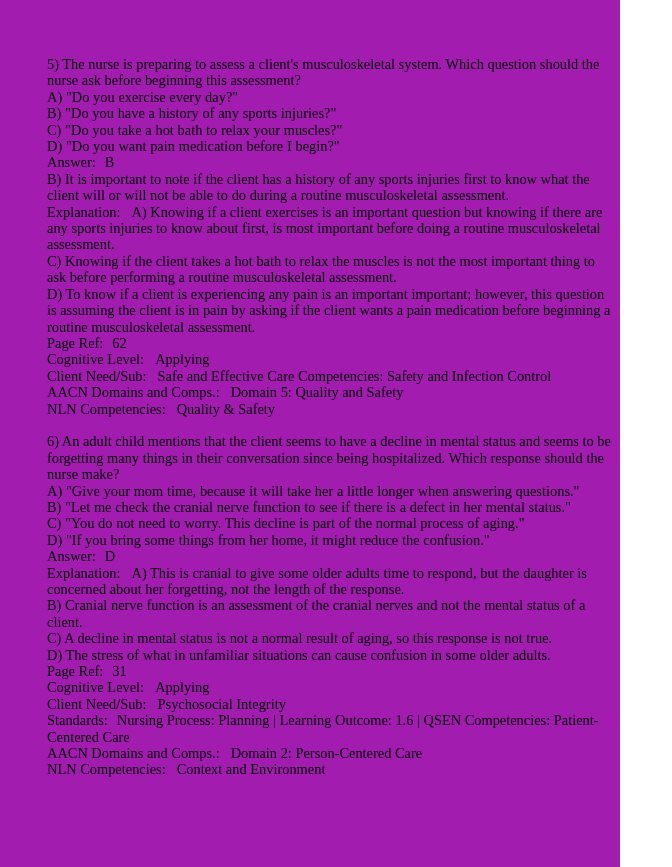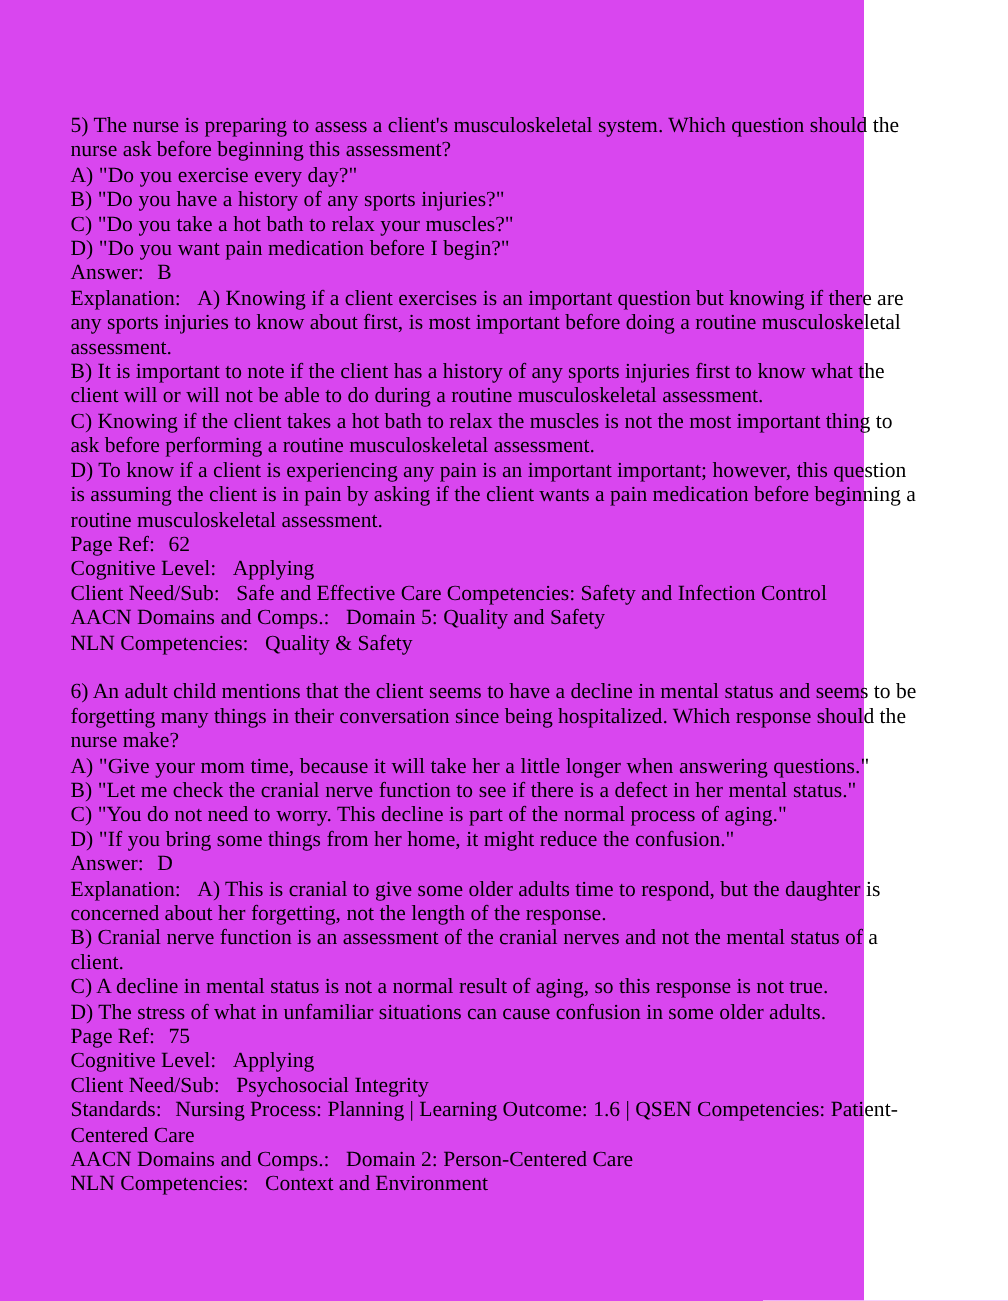--- a/index.html
+++ b/index.html
@@ -10,25 +10,25 @@
   }
   body {
     width: 672px;
     height: 867px;
     overflow: hidden;
     font-family: "Liberation Serif", "DejaVu Serif", serif;
     color: #000000;
   }
   .page {
     position: relative;
-    width: 576px;
+    width: 620px;
     height: 867px;
-    background: #d946ef;
+    background: #a21caf;
     box-sizing: border-box;
-    padding: 76px 59px 0 47px;
+    padding: 56px 59px 0 47px;
   }
   .doc-body {
     width: 566px;
   }
   .qblock {
     margin: 0 0 16.4px 0;
   }
   .qblock:last-child {
     margin-bottom: 0;
   }
@@ -69,22 +69,22 @@
     <div class="qblock">
       <p class="para">5) The nurse is preparing to assess a client's musculoskeletal system. Which question should the nurse ask before beginning this assessment?</p>
 
       <p class="line">A) "Do you exercise every day?"</p>
       <p class="line">B) "Do you have a history of any sports injuries?"</p>
       <p class="line">C) "Do you take a hot bath to relax your muscles?"</p>
       <p class="line">D) "Do you want pain medication before I begin?"</p>
 
       <p class="line"><span>Answer:</span><span class="lbl-gap"></span><span>B</span></p>
 
+      <p class="para">B) It is important to note if the client has a history of any sports injuries first to know what the client will or will not be able to do during a routine musculoskeletal assessment.</p>
       <p class="para"><span>Explanation:</span><span class="lbl-gap-wide"></span><span>A) Knowing if a client exercises is an important question but knowing if there are any sports injuries to know about first, is most important before doing a routine musculoskeletal assessment.</span></p>
-      <p class="para">B) It is important to note if the client has a history of any sports injuries first to know what the client will or will not be able to do during a routine musculoskeletal assessment.</p>
       <p class="para">C) Knowing if the client takes a hot bath to relax the muscles is not the most important thing to ask before performing a routine musculoskeletal assessment.</p>
       <p class="para">D) To know if a client is experiencing any pain is an important important; however, this question is assuming the client is in pain by asking if the client wants a pain medication before beginning a routine musculoskeletal assessment.</p>
 
       <p class="para"><span>Page Ref:</span><span class="lbl-gap"></span><span>62</span></p>
       <p class="para"><span>Cognitive Level:</span><span class="lbl-gap-wide"></span><span>Applying</span></p>
       <p class="para"><span>Client Need/Sub:</span><span class="lbl-gap-wide"></span><span>Safe and Effective Care Competencies: Safety and Infection Control</span></p>
       <p class="para"><span>AACN Domains and Comps.:</span><span class="lbl-gap-wide"></span><span>Domain 5: Quality and Safety</span></p>
       <p class="para"><span>NLN Competencies:</span><span class="lbl-gap-wide"></span><span>Quality &amp; Safety</span></p>
     </div>
 
@@ -96,21 +96,21 @@
       <p class="line">C) "You do not need to worry. This decline is part of the normal process of aging."</p>
       <p class="line">D) "If you bring some things from her home, it might reduce the confusion."</p>
 
       <p class="line"><span>Answer:</span><span class="lbl-gap"></span><span>D</span></p>
 
       <p class="para"><span>Explanation:</span><span class="lbl-gap-wide"></span><span>A) This is cranial to give some older adults time to respond, but the daughter is concerned about her forgetting, not the length of the response.</span></p>
       <p class="para">B) Cranial nerve function is an assessment of the cranial nerves and not the mental status of a client.</p>
       <p class="para">C) A decline in mental status is not a normal result of aging, so this response is not true.</p>
       <p class="para">D) The stress of what in unfamiliar situations can cause confusion in some older adults.</p>
 
-      <p class="para"><span>Page Ref:</span><span class="lbl-gap"></span><span>75</span></p>
+      <p class="para"><span>Page Ref:</span><span class="lbl-gap"></span><span>31</span></p>
       <p class="para"><span>Cognitive Level:</span><span class="lbl-gap-wide"></span><span>Applying</span></p>
       <p class="para"><span>Client Need/Sub:</span><span class="lbl-gap-wide"></span><span>Psychosocial Integrity</span></p>
       <p class="para"><span>Standards:</span><span class="lbl-gap"></span><span>Nursing Process: Planning | Learning Outcome: 1.6 | QSEN Competencies: Patient-Centered Care</span></p>
       <p class="para"><span>AACN Domains and Comps.:</span><span class="lbl-gap-wide"></span><span>Domain 2: Person-Centered Care</span></p>
       <p class="para"><span>NLN Competencies:</span><span class="lbl-gap-wide"></span><span>Context and Environment</span></p>
     </div>
 
   </div>
 </div>
 

